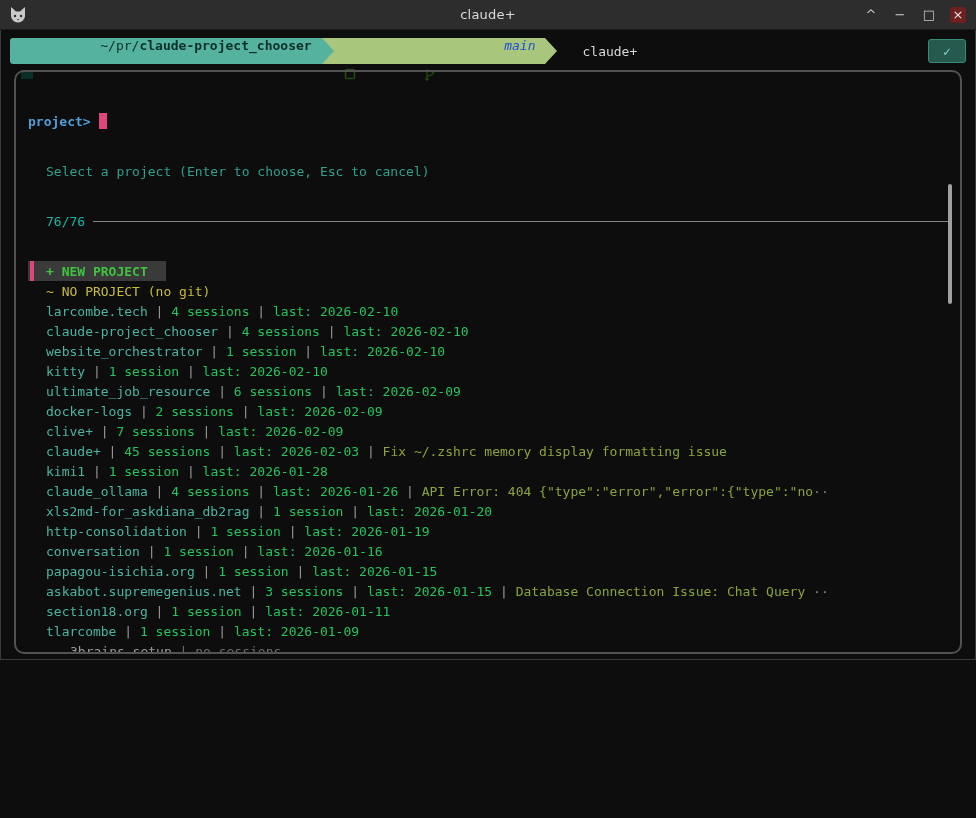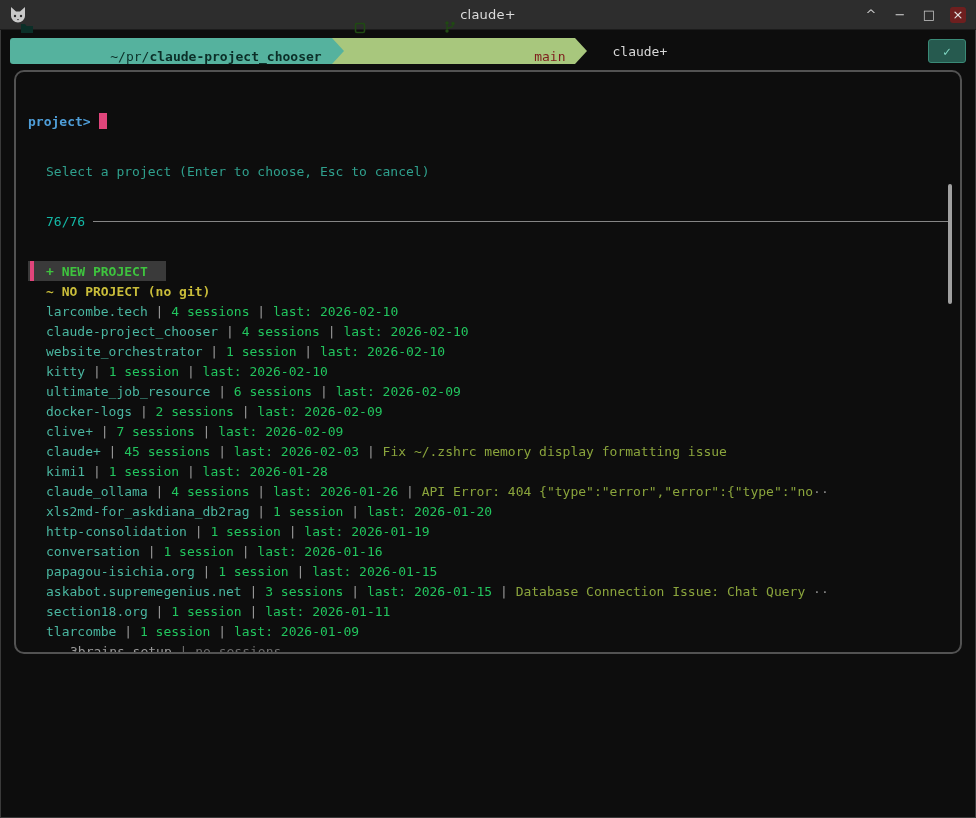--- a/index.html
+++ b/index.html
@@ -3,42 +3,42 @@
 <meta charset="utf-8">
 <style>
   :root{
     --bg:#0d0d0d; --titlebar-bg:#2d2d2d; --accent-teal:#55b29e; --accent-green:#a8c77d;
     --name-teal:#4ab6a0; --selection-pink:#e0457b; --new-green:#3ec43e; --nogit-yellow:#c9bd3a;
     --desc-green:#8aa43c; --prompt-blue:#4f9ed8; --header-teal:#2fa08d;
   }
   *{box-sizing:border-box;}
   html,body{margin:0;padding:0;}
   body{width:976px;height:818px;background:var(--bg);overflow:hidden;}
-  .window{position:relative;width:976px;height:818px;background:var(--bg);box-shadow:inset 0 0 0 1px #3a3a3a;}
+  .window{position:relative;width:976px;height:660px;background:var(--bg);box-shadow:inset 0 0 0 1px #3a3a3a;}
 
   
   .titlebar{position:absolute;top:0;left:0;right:0;height:30px;background:var(--titlebar-bg);
     display:flex;align-items:center;font:13px "DejaVu Sans",sans-serif;color:#dcdcdc;
     border-bottom:1px solid #1c1c1c;}
   .app-icon{position:absolute;left:8px;top:5px;width:20px;height:20px;}
   .title{flex:1;text-align:center;letter-spacing:.2px;}
   .controls{position:absolute;right:10px;top:0;height:30px;display:flex;align-items:center;gap:13px;color:#c6c6c6;}
   .ctrl{width:16px;height:16px;line-height:16px;text-align:center;font-size:13px;cursor:default;}
   .ctrl.close{background:#6e1f1f;border-radius:3px;color:#e6e6e6;}
 
   
   .term{position:absolute;top:30px;left:0;right:0;bottom:0;font:13px "DejaVu Sans Mono","Liberation Mono",monospace;
     color:#d6d6d6;white-space:pre;}
 
   
   .promptbar{position:absolute;top:8px;left:10px;right:10px;height:26px;display:flex;align-items:stretch;}
-  .seg{display:flex;align-items:flex-end;padding:0 10px;gap:12px;}
+  .seg{display:flex;align-items:flex-start;padding:0 10px;gap:2px;}
   .seg.dir{background:var(--accent-teal);color:#0b2f28;border-radius:3px 0 0 3px;}
   .seg.dir b{font-weight:bold;}
-  .seg.git{background:var(--accent-green);color:#7f1d1d;}
+  .seg.git{background:var(--accent-green);color:#1d4ed8;font-style:italic;}
   .arrow{width:12px;height:26px;position:relative;overflow:hidden;flex:0 0 12px;}
   .arrow::before{content:"";position:absolute;left:0;top:0;width:0;height:0;
     border-top:13px solid transparent;border-bottom:13px solid transparent;border-left:12px solid transparent;}
   .arrow.a1{background:var(--accent-green);}
   .arrow.a1::before{border-left-color:var(--accent-teal);}
   .arrow.a2{background:transparent;}
   .arrow.a2::before{border-left-color:var(--accent-green);}
   .cmd{color:#d8d8d8;margin-left:25px;display:flex;align-items:center;}
   .pb-spacer{flex:1;}
   .status{align-self:center;width:38px;height:24px;background:#265a4f;border:1px solid #3a8a77;border-radius:3px;
@@ -59,21 +59,21 @@
   .row.sel .gutter{background:#3a3a3a;}
   .row.sel .gutter::before{content:"";position:absolute;left:2px;top:0;width:4px;height:20px;background:var(--selection-pink);}
   .content{display:flex;align-items:center;height:20px;}
   .row.sel .content{background:#3a3a3a;padding-right:18px;text-align:right;}
   .nm{color:var(--name-teal);font-weight:normal;}
   .sep{color:#9a9a9a;}
   .txt{color:#22c55e;}
   .desc{color:var(--desc-green);}
   .trunc{color:#8a8a8a;}
   .lbl.new{color:var(--new-green);font-weight:bold;}
-  .lbl.nogit{color:var(--nogit-yellow);font-weight:bold;}
+  .lbl.nogit{color:var(--nogit-yellow);font-weight:normal;}
   .row.dim .nm{color:#9a9a9a;font-weight:normal;margin-left:24px;}
   .row.dim .sep,.row.dim .txt{color:#6e6e6e;}
 
   .scrollbar{position:absolute;right:8px;top:112px;width:4px;height:120px;background:#a0a0a0;border-radius:2px;}
 </style>
 </head>
 <body>
 
 <div class="window">
 

